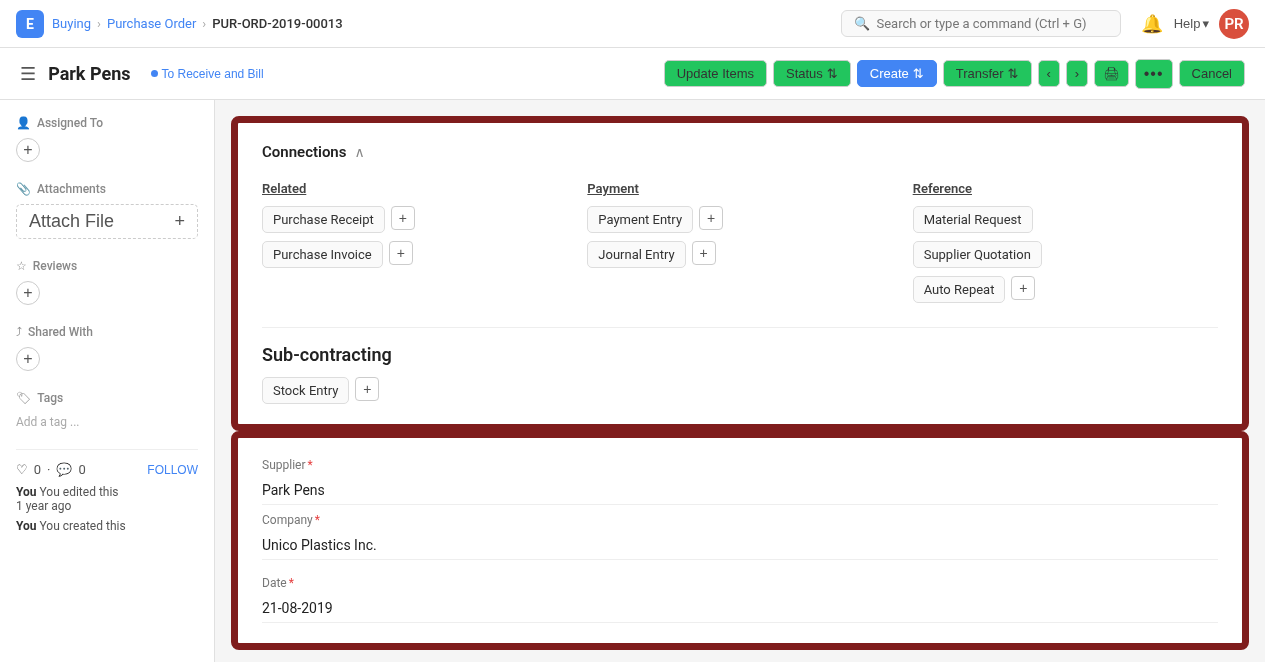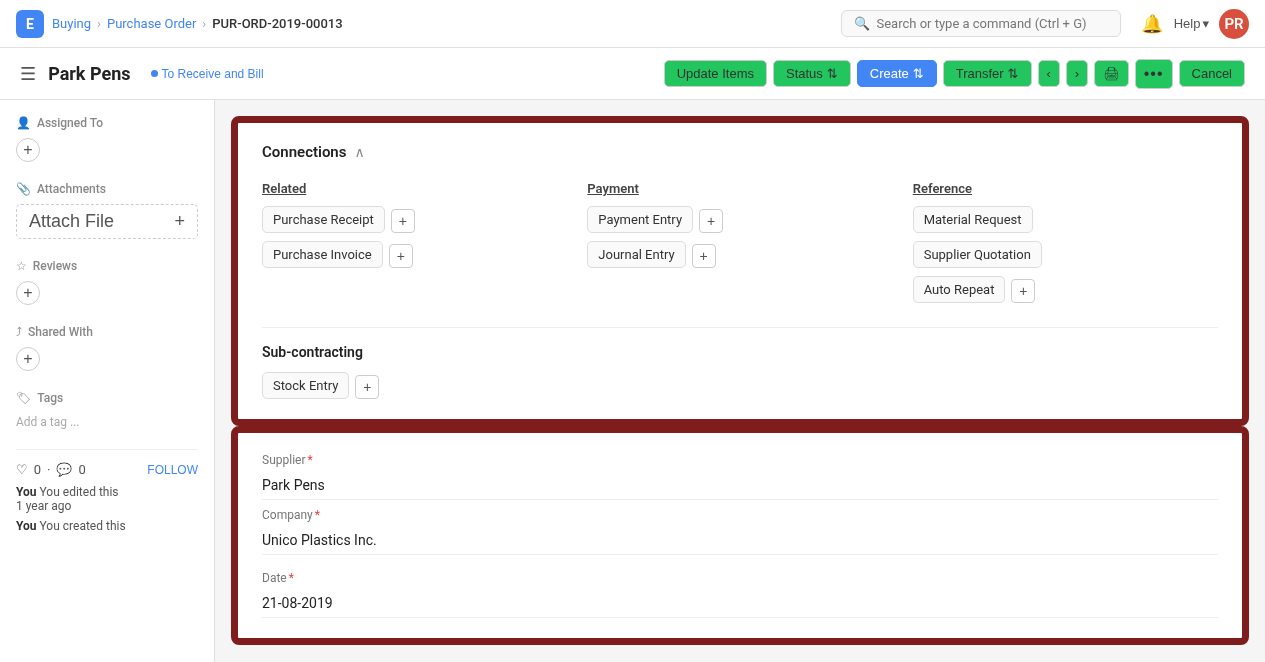--- a/index.html
+++ b/index.html
@@ -91,33 +91,33 @@
     
     .connections-header {
       display: flex; align-items: center; gap: 8px; margin-bottom: 20px;
     }
     .connections-title { font-size: 15px; font-weight: 600; color: #222; }
     .chevron-up { font-size: 14px; color: #888; cursor: pointer; }
 
     .connections-grid { display: grid; grid-template-columns: 1fr 1fr 1fr; gap: 20px; }
     .conn-col-title { font-size: 13px; font-weight: 600; color: #444; margin-bottom: 10px; text-decoration: underline; }
     .conn-items { display: flex; flex-direction: column; gap: 8px; }
-    .conn-item { display: flex; align-items: flex-end; gap: 6px; }
+    .conn-item { display: flex; align-items: flex-start; gap: 6px; }
     .conn-tag {
       border: 1px solid #ddd; border-radius: 5px; padding: 5px 10px;
       font-size: 13px; color: #333; background: #fafafa; cursor: pointer; white-space: nowrap;
     }
     .conn-add {
       width: 24px; height: 24px; border: 1px solid #ccc; border-radius: 4px;
       background: #fff; cursor: pointer; font-size: 14px; color: #555;
       display: flex; align-items: center; justify-content: center;
     }
 
     
-    .subcon-header { font-size: 14px; font-weight: 600; color: #222; margin-bottom: 12px; }
+    .subcon-header { font-size: 18px; font-weight: 600; color: #222; margin-bottom: 12px; }
 
     
     .form-grid { display: grid; grid-template-columns: 1fr; gap: 8px; }
     .form-field { }
     .form-label { font-size: 12px; color: #777; margin-bottom: 4px; display: flex; align-items: center; gap: 2px; }
     .required-star { color: #e53e3e; }
     .form-value { font-size: 14px; color: #222; padding: 6px 0; border-bottom: 1px solid #eee; }
   </style>
 </head>
 <body>

